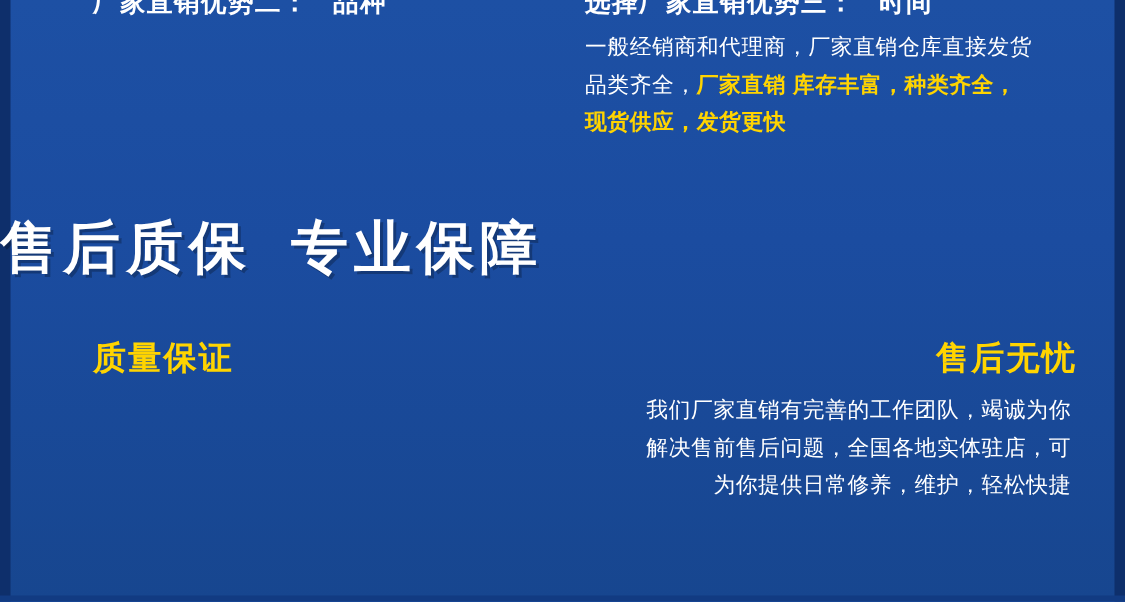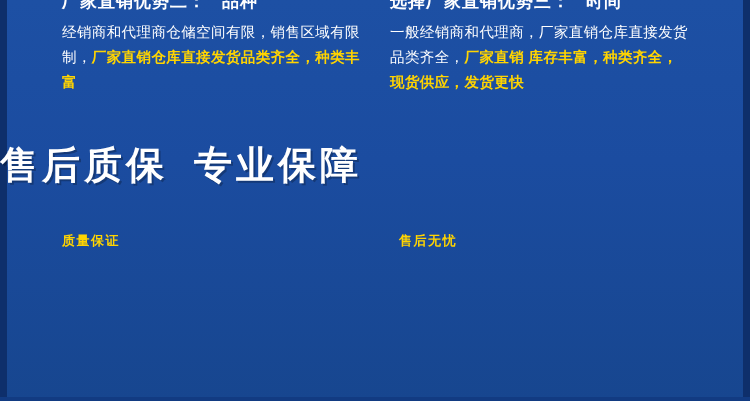--- a/index.html
+++ b/index.html
@@ -86,28 +86,29 @@
   }
   .headline .gap { display: inline-block; width: 26px; }
 
   
   .block {
     position: absolute;
     top: 228px;
     width: 300px;
   }
   .block.left { left: 62px; }
-  .block.right { left: 399px; }
+  .block.right { left: 418px; text-align: right; }
 
   .block-title {
-    font-size: 13px;
+    font-size: 22px;
     font-weight: bold;
     color: #ffd400;
     letter-spacing: 1.5px;
     line-height: 26px;
+    font-family: Liberation Mono, monospace;
   }
   .block-body {
     margin-top: 8px;
     font-size: 14.5px;
     line-height: 25px;
     color: #ffffff;
     letter-spacing: 0.4px;
     width: 296px;
   }
   .bottom-bar {
@@ -125,21 +126,20 @@
 <div class="page">
   <div class="edge-left"></div>
   <div class="edge-right"></div>
 
   <div class="adv-row">
 
     <div class="adv-col left">
       <div class="adv-title">
         <span class="adv-title-label">厂家直销优势二：</span><span class="adv-title-word">品种</span>
       </div>
-      <div class="adv-body"><span>经销商和代理商仓储空间有限，销售区域有限制，</span><span class="hl">厂家直销仓库直接发货品类齐全，种类丰富</span></div>
     </div>
 
     <div class="adv-col right">
       <div class="adv-title">
         <span class="adv-title-label">选择厂家直销优势三：</span><span class="adv-title-word">时间</span>
       </div>
       <div class="adv-body"><span>一般经销商和代理商，厂家直销仓库直接发货品类齐全，</span><span class="hl">厂家直销 库存丰富，种类齐全，现货供应，发货更快</span></div>
     </div>
 
   </div>
@@ -147,16 +147,17 @@
   <div class="headline">
     <span>售后质保</span><span class="gap"></span><span>专业保障</span>
   </div>
 
   <div class="block left">
     <div class="block-title">质量保证</div>
   </div>
 
   <div class="block right">
     <div class="block-title">售后无忧</div>
+    <div class="block-body">我们厂家直销有完善的工作团队，竭诚为你解决售前售后问题，全国各地实体驻店，可为你提供日常修养，维护，轻松快捷</div>
   </div>
 
   <div class="bottom-bar"></div>
 </div>
 
 </body></html>

